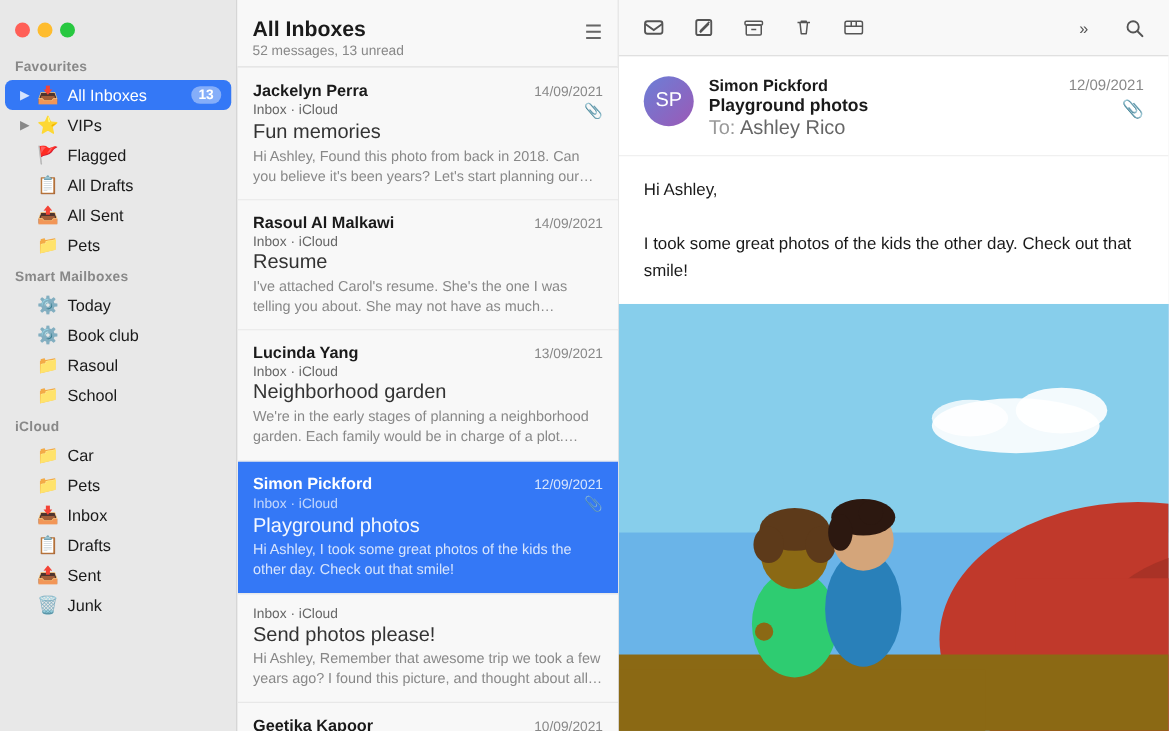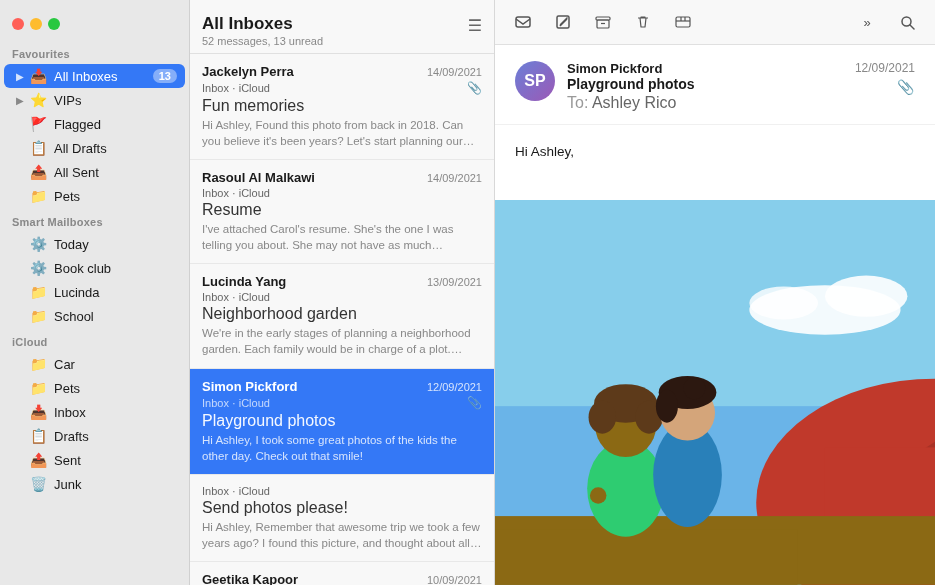--- a/index.html
+++ b/index.html
@@ -272,21 +272,21 @@
     .avatar {
       width: 40px;
       height: 40px;
       border-radius: 50%;
       background: linear-gradient(135deg, #6b7fd7, #9b59b6);
       display: flex;
       align-items: center;
       justify-content: center;
       color: white;
       font-size: 16px;
-      font-weight: 700;
+      font-weight: 400;
       flex-shrink: 0;
     }
 
     .detail-meta {
       flex: 1;
     }
 
     .detail-subject {
       font-size: 14px;
       font-weight: 700;
@@ -393,21 +393,21 @@
   <div class="sidebar-item">
     <span class="chevron" style="visibility:hidden">▶</span>
     <span class="icon">⚙️</span>
     <span class="label">Book club</span>
   </div>
 
 
   <div class="sidebar-item">
     <span class="chevron" style="visibility:hidden">▶</span>
     <span class="icon folder-icon">📁</span>
-    <span class="label">Lucinda</span>
+    <span class="label">Rasoul</span>
   </div>
 
   <div class="sidebar-item">
     <span class="chevron" style="visibility:hidden">▶</span>
     <span class="icon folder-icon">📁</span>
     <span class="label">School</span>
   </div>
 
   <div class="sidebar-section-label">iCloud</div>
 
@@ -604,20 +604,21 @@
       <div class="detail-header-right">
         <span class="detail-date">12/09/2021</span>
         <span style="color:#888;font-size:14px">📎</span>
       </div>
     </div>
   </div>
 
   <div class="detail-body">
     <div>Hi Ashley,</div>
     <br>
+    <div>I took some great photos of the kids the other day. Check out that smile!</div>
   </div>
 
   <div class="detail-image">
     <svg width="100%" height="100%" viewBox="0 0 440 280" preserveAspectRatio="xMidYMid slice" xmlns="http://www.w3.org/2000/svg">
 
       <rect width="440" height="280" fill="#6ab4e8"></rect>
 
       <rect width="440" height="150" fill="#87CEEB"></rect>
 
       <ellipse cx="300" cy="80" rx="55" ry="18" fill="white" opacity="0.9"></ellipse>

